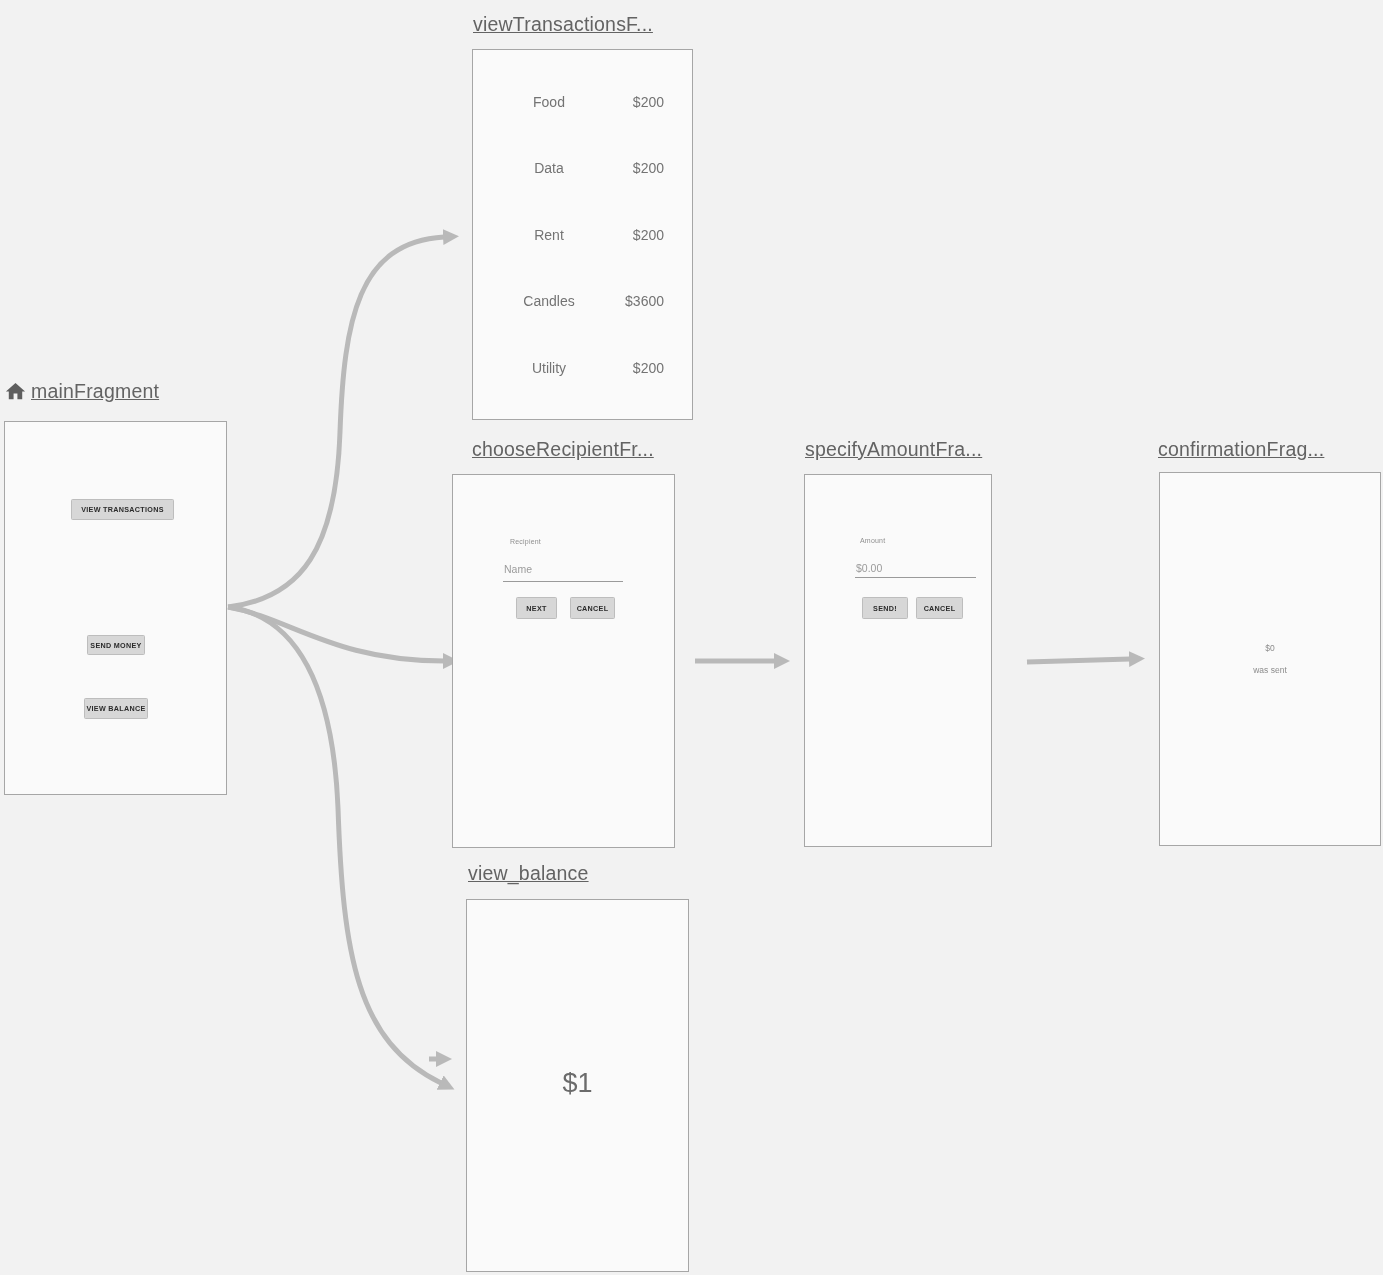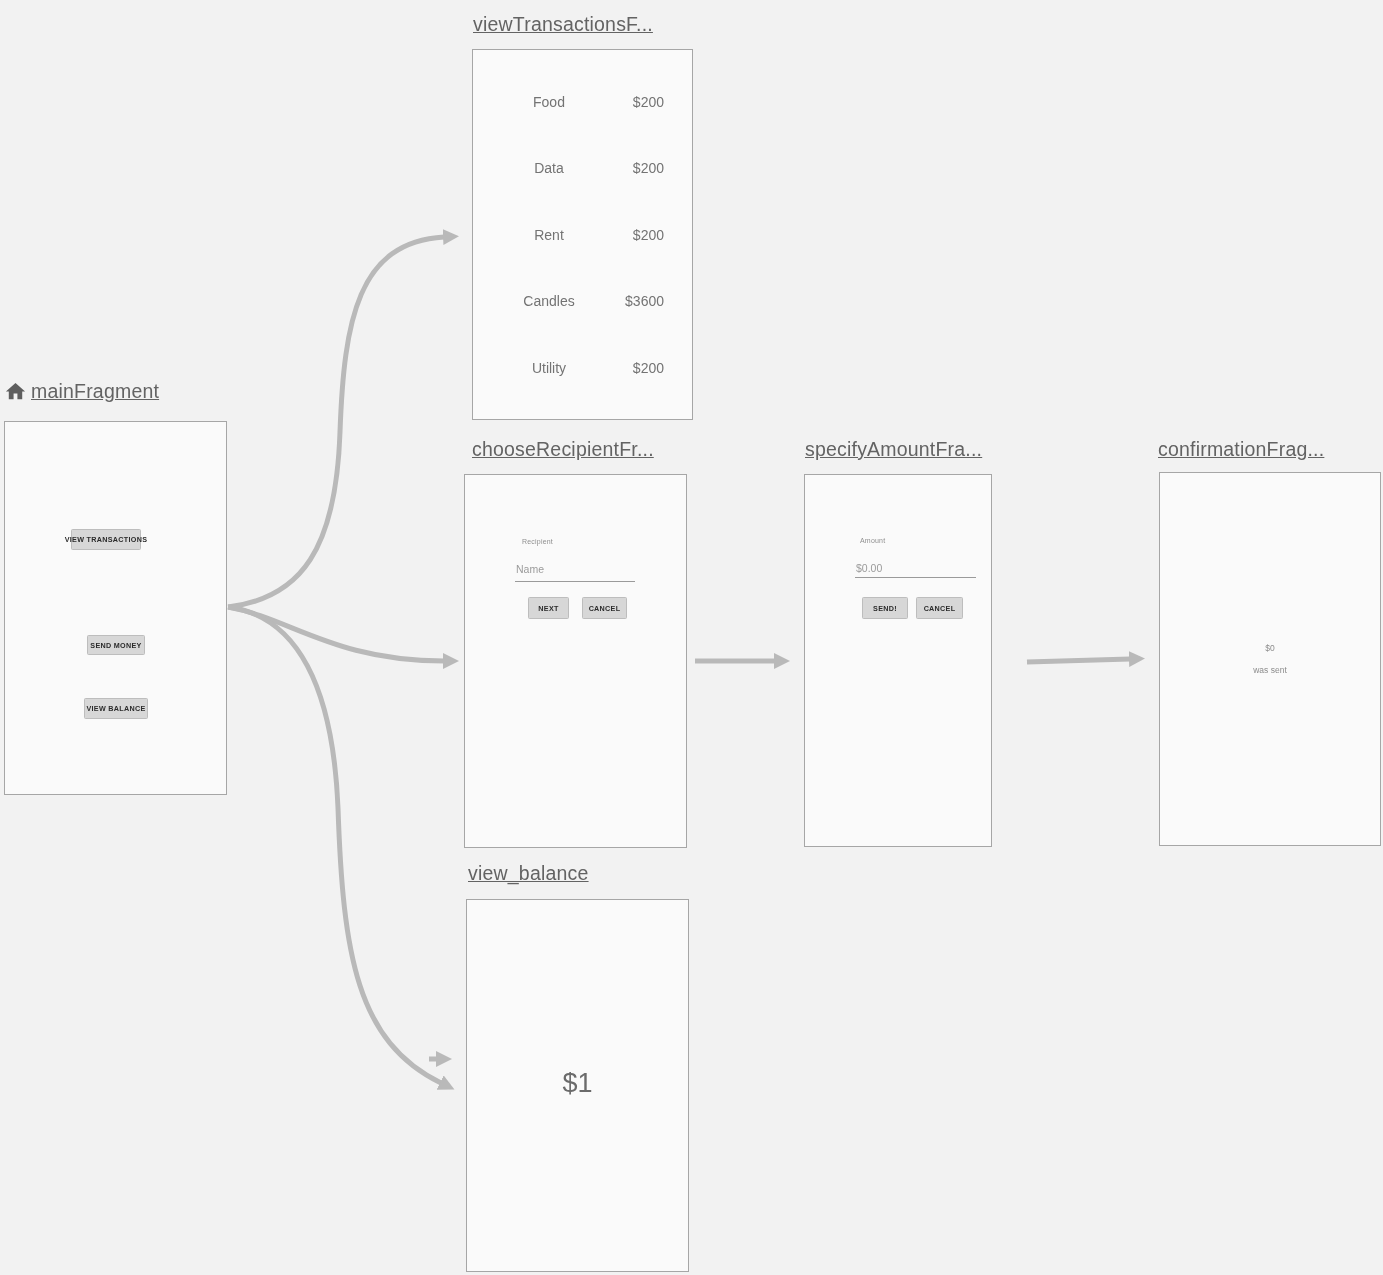--- a/index.html
+++ b/index.html
@@ -85,21 +85,21 @@
 
   <div class="dest-header" style="left:4px;top:380px;">
     <span class="home-ic">
       <svg viewBox="0 0 24 24">
           <path d="M10 20 v-6 h4 v6 h5 v-8 h3 L12 3 2 12 h3 v8 z"></path>
         </svg>
     </span>
     <span>mainFragment</span>
   </div>
   <div class="card" style="left:4px;top:421px;width:223px;height:374px;">
-    <div class="abtn" style="left:66px;top:77px;width:70px;height:21px;margin-top:30px;">VIEW TRANSACTIONS</div>
+    <div class="abtn" style="left:66px;top:77px;width:103px;height:21px;">VIEW TRANSACTIONS</div>
     <div class="abtn" style="left:82px;top:177px;width:58px;height:20px;margin-top:36px;">SEND MONEY</div>
     <div class="abtn" style="left:79px;top:276px;width:64px;height:21px;">VIEW BALANCE</div>
   </div>
 
   <div class="dest-header" style="left:473px;top:13px;">
     <span>viewTransactionsF...</span>
   </div>
   <div class="card" style="left:472px;top:49px;width:221px;height:371px;">
     <div class="tx-row" style="top:44px;">
       <span class="tx-label">Food</span>
@@ -119,21 +119,21 @@
     </div>
     <div class="tx-row" style="top:310px;">
       <span class="tx-label">Utility</span>
       <span class="tx-value">$200</span>
     </div>
   </div>
 
   <div class="dest-header" style="left:472px;top:438px;">
     <span>chooseRecipientFr...</span>
   </div>
-  <div class="card" style="left:464px;top:474px;width:223px;height:374px;">
+  <div class="card" style="left:452px;top:474px;width:223px;height:374px;">
     <div class="field-label" style="left:57px;top:63px;">Recipient</div>
     <div class="field-hint" style="left:51px;top:88px;">Name</div>
     <div class="field-line" style="left:50px;top:106px;width:120px;"></div>
     <div class="abtn" style="left:63px;top:122px;width:41px;height:22px;">NEXT</div>
     <div class="abtn" style="left:117px;top:122px;width:45px;height:22px;">CANCEL</div>
   </div>
 
   <div class="dest-header" style="left:805px;top:438px;">
     <span>specifyAmountFra...</span>
   </div>

